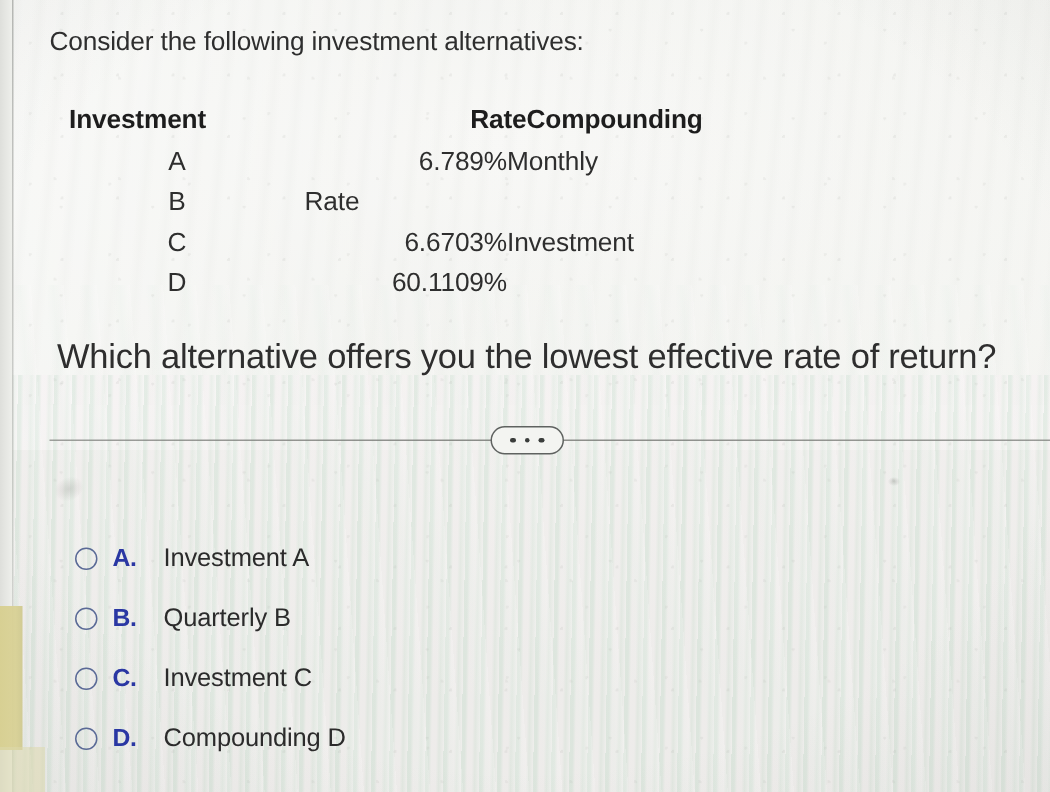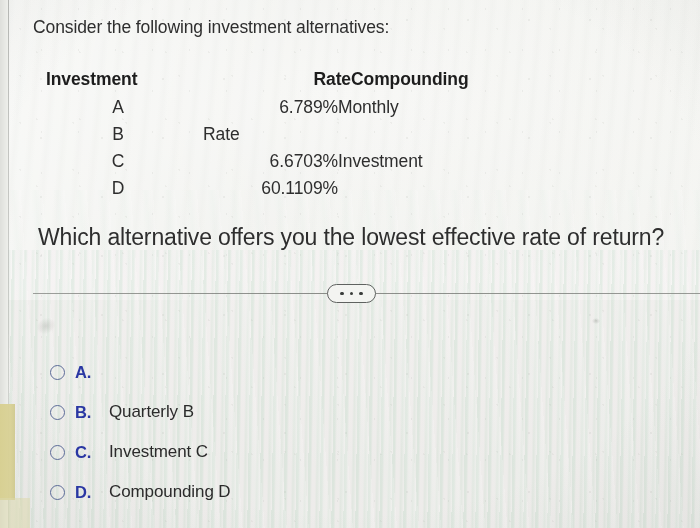--- a/index.html
+++ b/index.html
@@ -319,20 +319,21 @@
       <span class="dot"></span>
       <span class="dot"></span>
       <span class="dot"></span>
     </div>
 
     <div class="options">
 
       <div class="option">
         <span class="radio"></span>
         <span class="opt-letter">A.</span>
+        <span class="opt-text">Investment A</span>
       </div>
 
       <div class="option">
         <span class="radio"></span>
         <span class="opt-letter">B.</span>
         <span class="opt-text">Quarterly B</span>
       </div>
 
       <div class="option">
         <span class="radio"></span>

